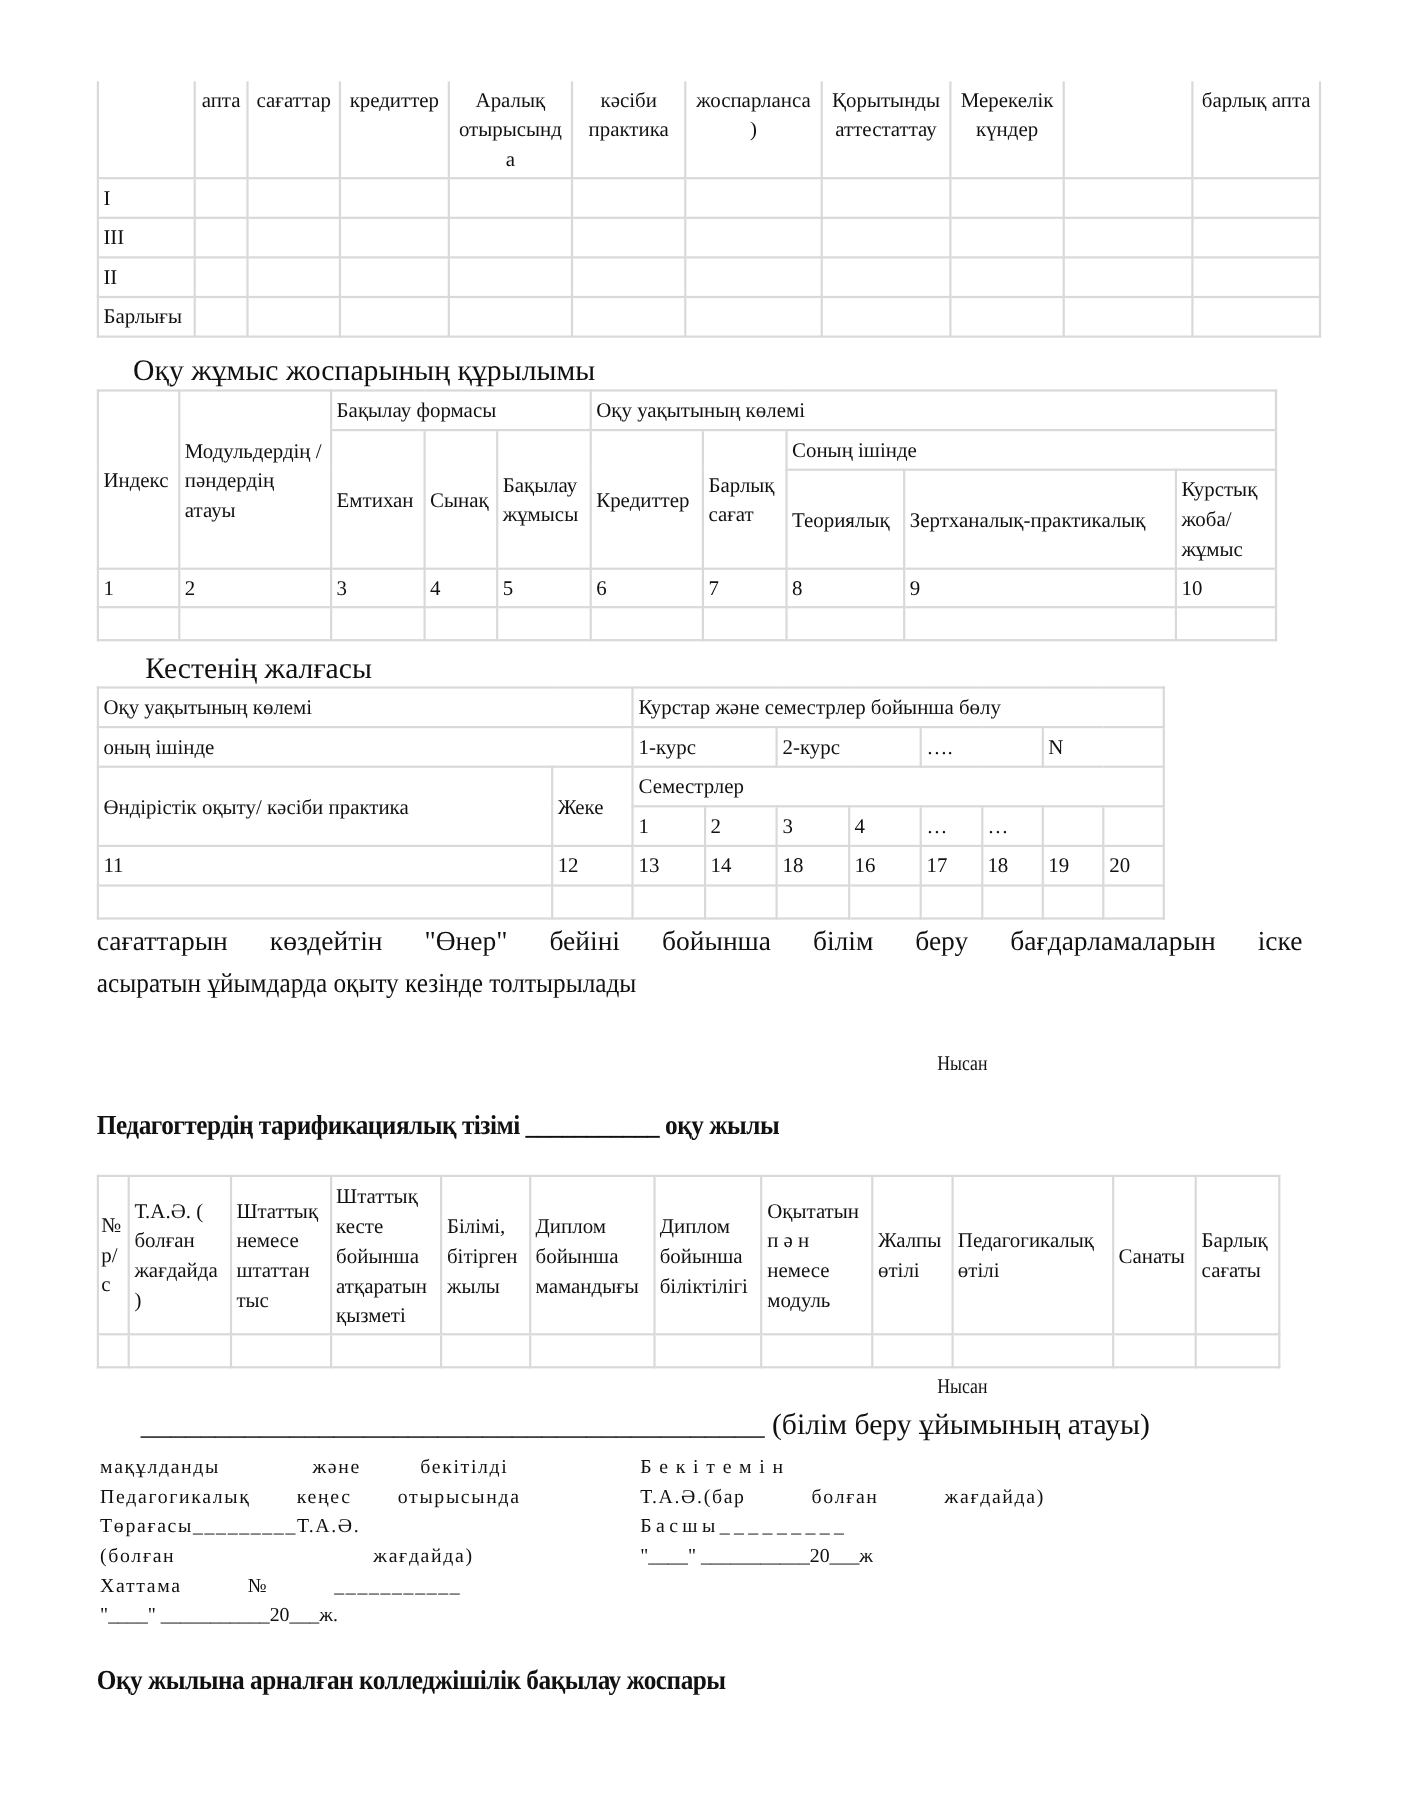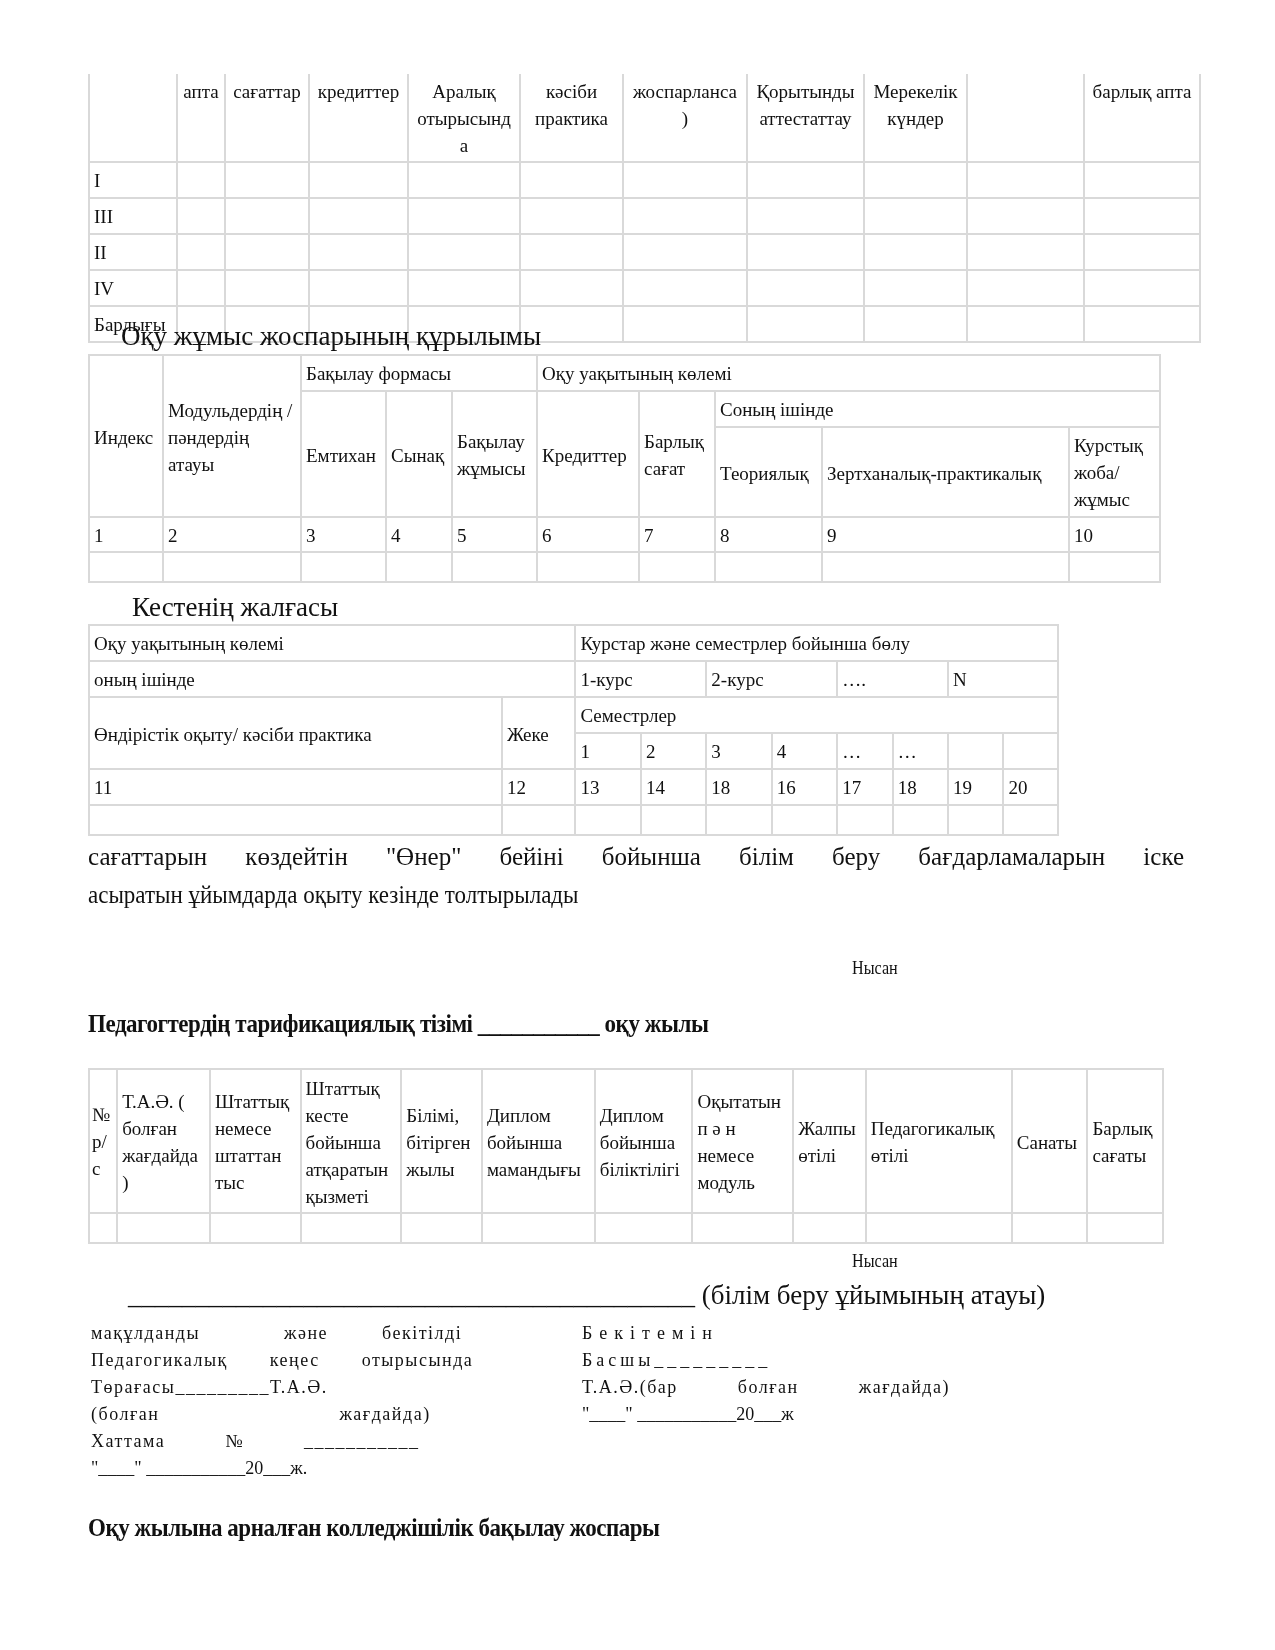--- a/index.html
+++ b/index.html
@@ -75,33 +75,20 @@
         <td></td>
         <td></td>
         <td></td>
         <td></td>
         <td></td>
         <td></td>
         <td></td>
       </tr>
   <tr class="r">
         <td>II</td>
-        <td></td>
-        <td></td>
-        <td></td>
-        <td></td>
-        <td></td>
-        <td></td>
-        <td></td>
-        <td></td>
-        <td></td>
-        <td></td>
-      </tr>
-  <tr class="r">
-        <td>IV</td>
         <td></td>
         <td></td>
         <td></td>
         <td></td>
         <td></td>
         <td></td>
         <td></td>
         <td></td>
         <td></td>
         <td></td>
@@ -321,18 +308,18 @@
   <div class="mono-row">мақұлданды              және         бекітілді</div>
   <div class="mono-row">Педагогикалық       кеңес       отырысында</div>
   <div class="mono-row">Төрағасы_________Т.А.Ә.</div>
   <div class="mono-row">(болған                              жағдайда)</div>
   <div class="mono-row">Хаттама          №          ___________</div>
   <div class="mono-row" style="letter-spacing:0;">"____" ___________20___ж.</div>
 </div>
 <div class="abs" style="left:582px; top:1320px;">
   <div class="mono-row"></div>
   <div class="mono-row" style="letter-spacing:7px;">Бекітемін</div>
+  <div class="mono-row">Т.А.Ә.(бар          болған          жағдайда)</div>
   <div class="mono-row" style="letter-spacing:4px;">Басшы_________</div>
-  <div class="mono-row">Т.А.Ә.(бар          болған          жағдайда)</div>
   <div class="mono-row" style="letter-spacing:0;">"____" ___________20___ж</div>
 </div>
 
 <div class="abs bold-title" style="left:88px; top:1514px;">Оқу жылына арналған колледжішілік бақылау жоспары</div>
 
 </body></html>

